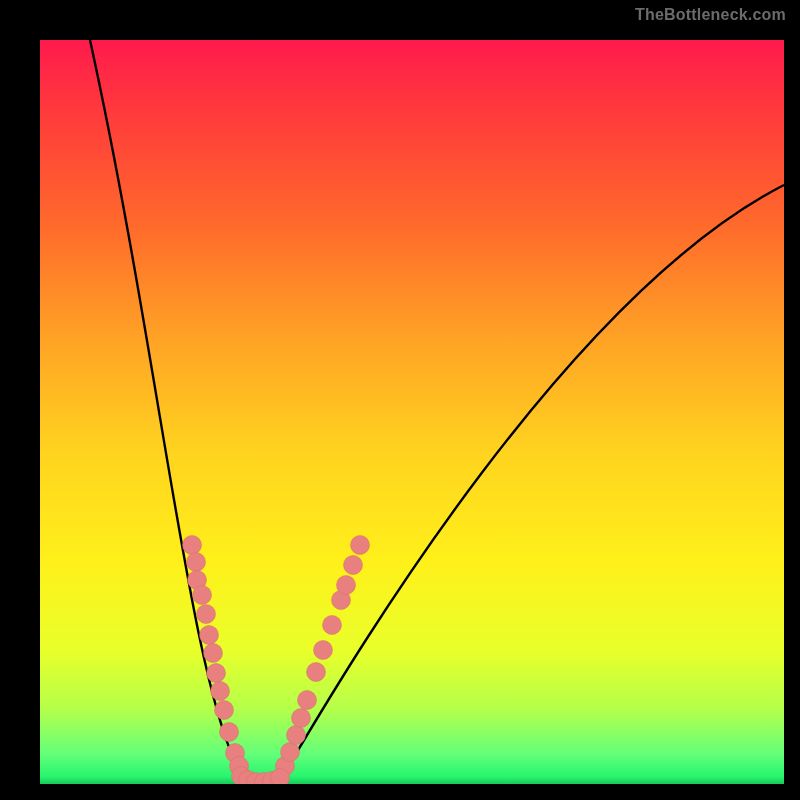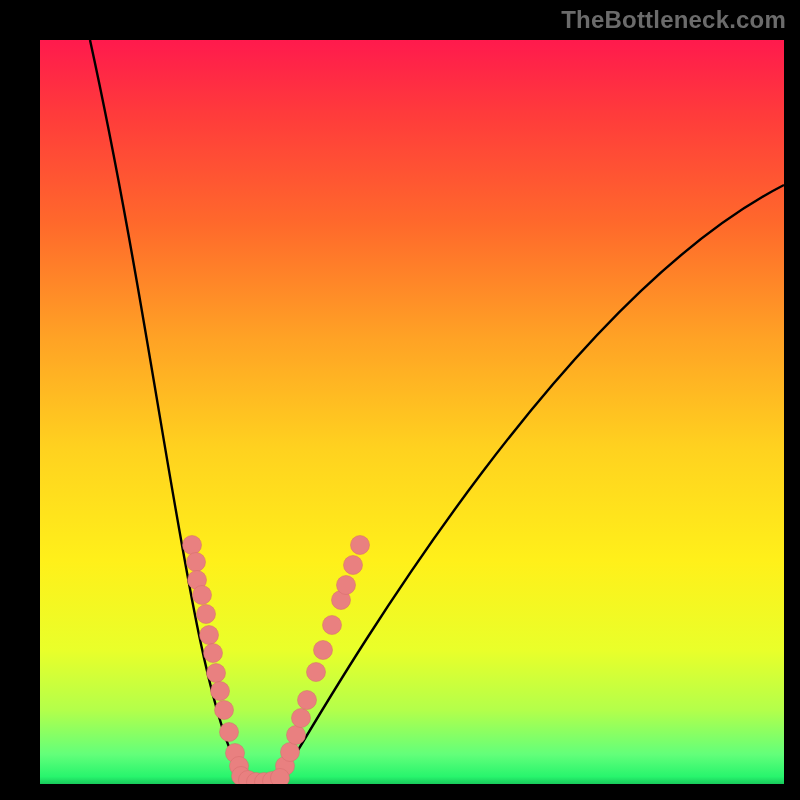--- a/index.html
+++ b/index.html
@@ -36,21 +36,21 @@
       #b4ff4a 90%,
       #63ff7a 96%,
       #28f56d 99%,
       #18c95b 100%
     );
   }
   .watermark {
     position: absolute;
     top: 6px;
     right: 14px;
-    font-size: 24px;
+    font-size: 16px;
     font-weight: 600;
     color: #6b6b6b;
     letter-spacing: 0.2px;
   }
   svg.curve {
     position: absolute;
     left: 0;
     top: 0;
     width: 744px;
     height: 744px;

